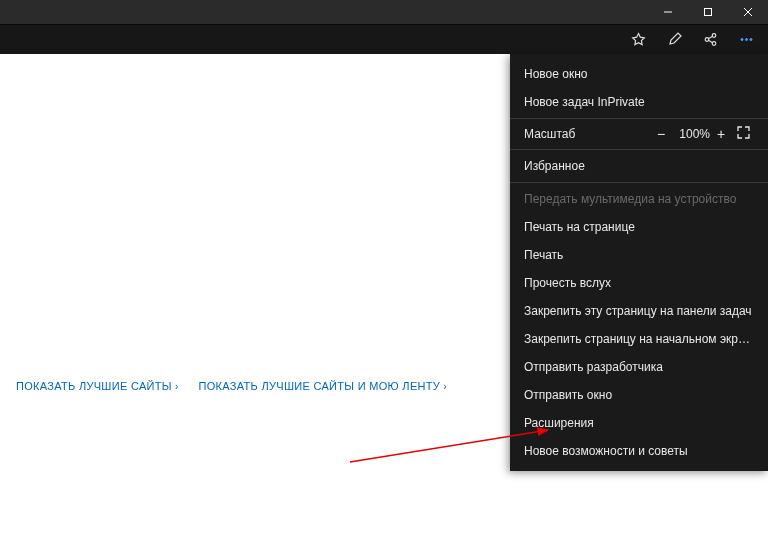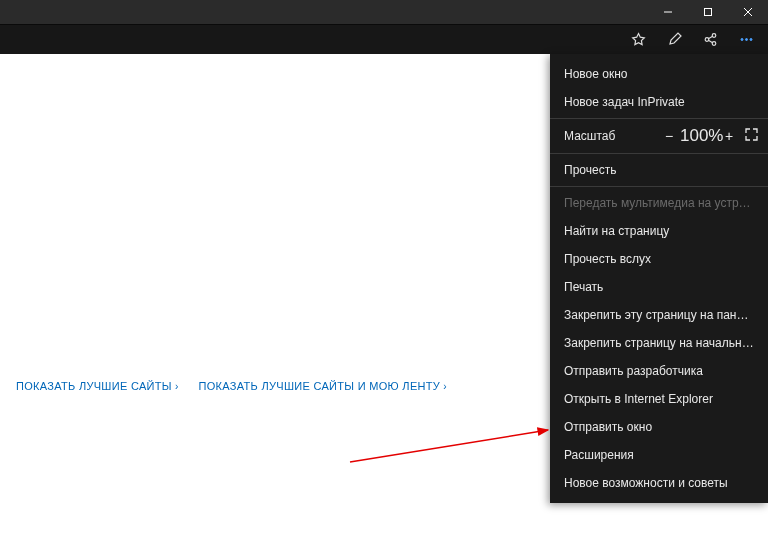--- a/index.html
+++ b/index.html
@@ -67,49 +67,49 @@
     font-size: 11px;
     letter-spacing: 0.3px;
     font-weight: 400;
     cursor: pointer;
   }
   .link::after { content: " ›"; font-size: 10px; }
   .menu {
     position: absolute;
     top: 54px;
     right: 0;
-    width: 218px;
+    width: 258px;
     background: #1a1a1a;
     color: #e8e8e8;
     font-size: 12px;
     padding: 6px 0;
     box-shadow: -2px 2px 8px rgba(0,0,0,0.4);
   }
   .menu-item {
     padding: 7px 14px;
     cursor: pointer;
     white-space: nowrap;
     overflow: hidden;
     text-overflow: ellipsis;
   }
   .menu-item.disabled { color: #6a6a6a; cursor: default; }
   .menu-sep { height: 1px; background: #3a3a3a; margin: 2px 0; }
   .zoom-row {
     display: flex;
     align-items: center;
-    padding: 5px 6px 5px 14px;
+    padding: 5px 14px 5px 14px;
   }
   .zoom-label { flex: 1; }
   .zoom-ctl {
     width: 22px;
     text-align: center;
     color: #e8e8e8;
     font-size: 14px;
   }
-  .zoom-val { width: 38px; text-align: right; font-size: 17px; }
+  .zoom-val { width: 38px; text-align: right; font-size: 12px; }
   .fullscreen-ctl { width: 22px; text-align: center; }
   .fullscreen-ctl svg { stroke: #e8e8e8; fill: none; }
   .arrow {
     position: absolute;
     pointer-events: none;
   }
 </style>
 </head>
 <body>
 
@@ -176,30 +176,29 @@
     <span class="zoom-ctl">−</span>
     <span class="zoom-val">100%</span>
     <span class="zoom-ctl">+</span>
     <span class="fullscreen-ctl">
       <svg width="13" height="13" stroke-width="1.3">
           <path d="M1 5V1h4M12 8v4H8M8 1h4v4M5 12H1V8"></path>
         </svg>
     </span>
   </div>
   <div class="menu-sep"></div>
-  <div class="menu-item">Прочесть</div>
+  <div class="menu-item">Избранное</div>
   <div class="menu-sep"></div>
   <div class="menu-item disabled">Передать мультимедиа на устройство</div>
-  <div class="menu-item">Найти на страницу</div>
+  <div class="menu-item">Печать на странице</div>
+  <div class="menu-item">Печать</div>
   <div class="menu-item">Прочесть вслух</div>
-  <div class="menu-item">Печать</div>
   <div class="menu-item">Закрепить эту страницу на панели задач</div>
   <div class="menu-item">Закрепить страницу на начальном экране</div>
   <div class="menu-item">Отправить разработчика</div>
-  <div class="menu-item">Открыть в Internet Explorer</div>
   <div class="menu-item">Отправить окно</div>
   <div class="menu-item">Расширения</div>
   <div class="menu-item">Новое возможности и советы</div>
 </div>
 
 <svg class="arrow" width="768" height="555" style="top:0;left:0">
   <defs>
     <marker id="ah" markerWidth="8" markerHeight="8" refX="7" refY="3" orient="auto">
       <path d="M0,0 L8,3 L0,6 Z" fill="#e30000"></path>
     </marker>

